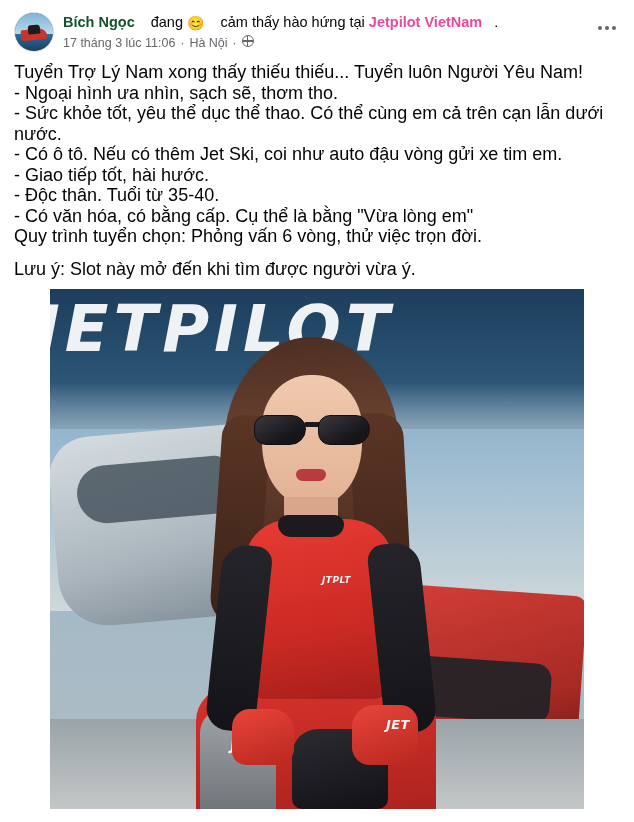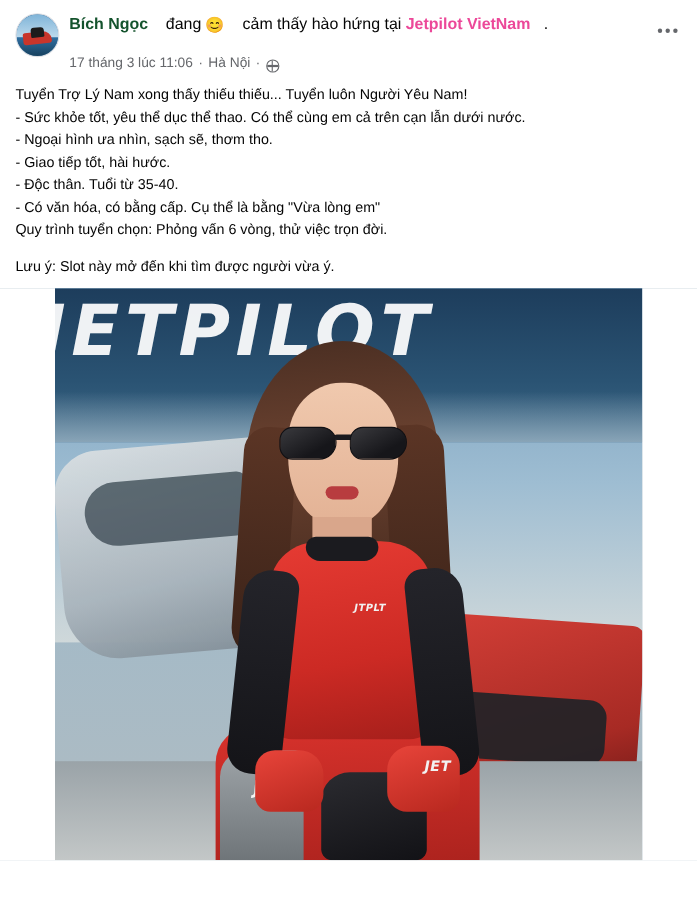--- a/index.html
+++ b/index.html
@@ -92,23 +92,23 @@
     margin-left: 12px;
   }
   .emoji {
     font-size: 14px;
     vertical-align: -1px;
   }
   .line2 {
     font-size: 12.5px;
     line-height: 17px;
     color: #65676b;
-    margin-top: 17px;
+    margin-top: 2px;
     display: flex;
-    align-items: flex-end;
+    align-items: flex-start;
     gap: 4px;
   }
   .dot-sep {
     color: #65676b;
     font-size: 12px;
     padding: 0 1px;
   }
   .globe {
     display: inline-block;
     width: 12px;
@@ -154,21 +154,21 @@
   .more-btn span {
     width: 4px;
     height: 4px;
     background: #65676b;
     border-radius: 50%;
     display: block;
   }
   
   .post-body {
     padding: 6px 14px 10px 14px;
-    font-size: 13px;
+    font-size: 18px;
     line-height: 20.5px;
     color: #050505;
   }
   .post-body p {
     margin: 0;
   }
   .post-body p.gap {
     margin-top: 12px;
   }
   .post-body p.gap-sm {
@@ -546,22 +546,23 @@
 
       <div class="more-btn">
         <span></span>
         <span></span>
         <span></span>
       </div>
     </div>
 
     <div class="post-body">
       <p>Tuyển Trợ Lý Nam xong thấy thiếu thiếu... Tuyển luôn Người Yêu Nam!</p>
+      <p>- Ngoại hình ưa nhìn, sạch sẽ, thơm tho.</p>
       <p>- Sức khỏe tốt, yêu thể dục thể thao. Có thể cùng em cả trên cạn lẫn dưới nước.</p>
-      <p>- Ngoại hình ưa nhìn, sạch sẽ, thơm tho.</p>
+      <p>- Có ô tô. Nếu có thêm Jet Ski, coi như auto đậu vòng gửi xe tim em.</p>
       <p>- Giao tiếp tốt, hài hước.</p>
       <p>- Độc thân. Tuổi từ 35-40.</p>
       <p>- Có văn hóa, có bằng cấp. Cụ thể là bằng "Vừa lòng em"</p>
       <p>Quy trình tuyển chọn: Phỏng vấn 6 vòng, thử việc trọn đời.</p>
       <p class="gap">Lưu ý: Slot này mở đến khi tìm được người vừa ý.</p>
     </div>
 
     <div class="post-image">
       <div class="pi-side left"></div>
       <div class="pi-side right"></div>

